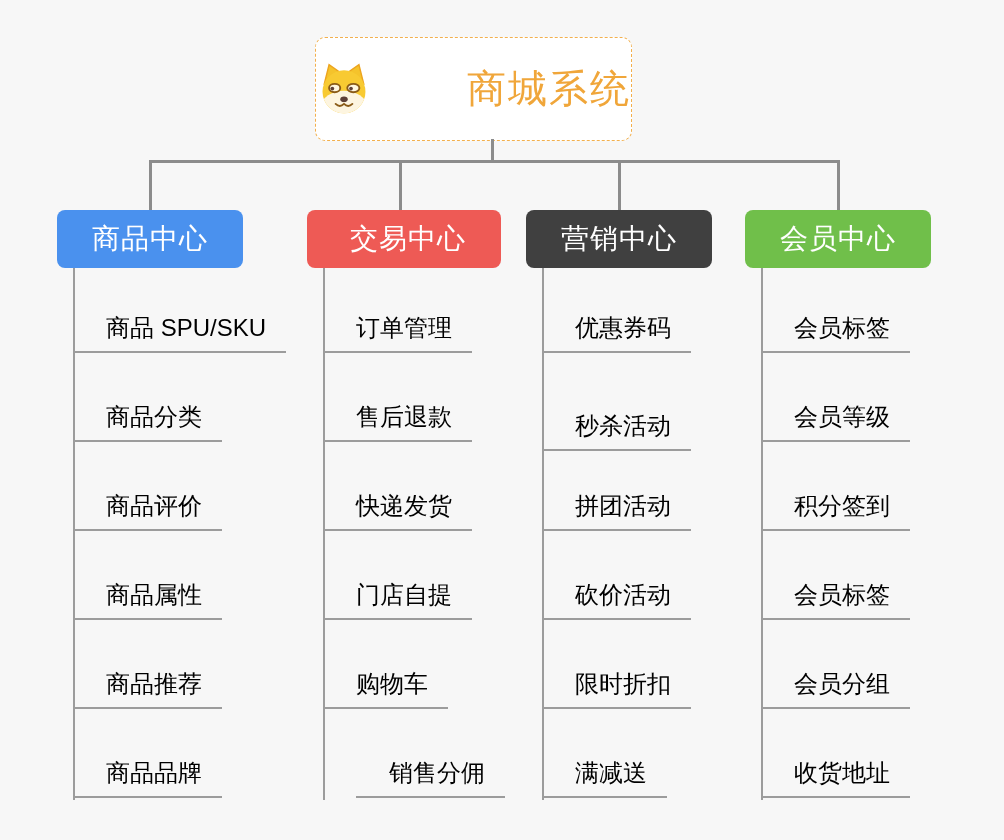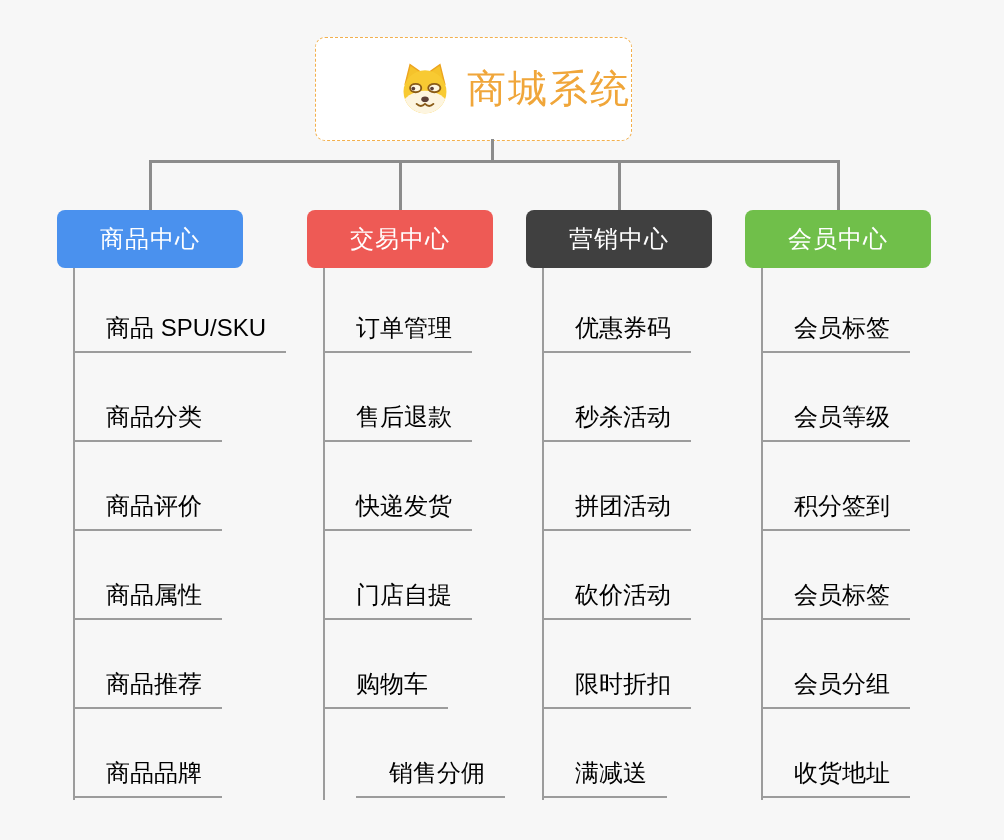--- a/index.html
+++ b/index.html
@@ -13,21 +13,21 @@
     background:#f7f7f7;
     overflow:hidden;
   }
   
   .root{
     position:absolute;
     left:315px;top:37px;width:317px;height:104px;
     background:#ffffff;
     border:1px dashed #f3b04d;
     border-radius:10px;
-    display:flex;align-items:center;justify-content:flex-end;
+    display:flex;align-items:center;justify-content:space-between;
     gap:14px;
     box-sizing:border-box;
     cursor:pointer;
   }
   .root-label{
     font-size:39px;
     letter-spacing:2px;
     color:#f0a63a;
   }
   .doge{width:56px;height:56px;display:inline-flex;}
@@ -36,21 +36,21 @@
   .root-stem{left:491px;top:139px;width:3px;height:24px;}
   .bus{left:149px;top:160px;width:691px;height:3px;}
   .drop{top:160px;width:3px;height:52px;}
   
   .branch{
     position:absolute;
     top:210px;height:58px;width:186px;
     border-radius:8px;
     display:flex;align-items:center;justify-content:center;
     color:#ffffff;
-    font-size:24px;
+    font-size:28px;
     letter-spacing:1px;
     cursor:pointer;
   }
   
   .spine{
     position:absolute;
     top:268px;height:532px;width:2px;
     background:#9c9c9c;
   }
   .leaf{
@@ -110,33 +110,33 @@
       <div class="conn drop" style="left: 148.5px;"></div>
       <div class="branch" style="left: 57px; background: rgb(74, 145, 238);">商品中心</div>
       <div class="spine" style="left: 73px;"></div>
       <div class="leaf" style="left: 73px; top: 312px;">商品 SPU/SKU</div>
       <div class="leaf" style="left: 73px; top: 401px;">商品分类</div>
       <div class="leaf" style="left: 73px; top: 490px;">商品评价</div>
       <div class="leaf" style="left: 73px; top: 579px;">商品属性</div>
       <div class="leaf" style="left: 73px; top: 668px;">商品推荐</div>
       <div class="leaf" style="left: 73px; top: 757px;">商品品牌</div>
       <div class="conn drop" style="left: 398.5px;"></div>
-      <div class="branch" style="left: 307px; background: rgb(238, 90, 85);">交易中心</div>
+      <div class="branch" style="left: 307px; background: rgb(238, 90, 85); padding-left: 8px;">交易中心</div>
       <div class="spine" style="left: 323px;"></div>
       <div class="leaf" style="left: 323px; top: 312px;">订单管理</div>
       <div class="leaf" style="left: 323px; top: 401px;">售后退款</div>
       <div class="leaf" style="left: 323px; top: 490px;">快递发货</div>
       <div class="leaf" style="left: 323px; top: 579px;">门店自提</div>
       <div class="leaf" style="left: 323px; top: 668px; text-align: right;">购物车</div>
       <div class="leaf" style="left: 323px; top: 757px; margin-left: 33px;">销售分佣</div>
       <div class="conn drop" style="left: 617.5px;"></div>
       <div class="branch" style="left: 526px; background: #404040;">营销中心</div>
       <div class="spine" style="left: 542px;"></div>
       <div class="leaf" style="left: 542px; top: 312px;">优惠券码</div>
-      <div class="leaf" style="left: 542px; top: 401px;">秒杀活动</div>
+      <div class="leaf" style="left: 542px; top: 410px;">秒杀活动</div>
       <div class="leaf" style="left: 542px; top: 490px;">拼团活动</div>
       <div class="leaf" style="left: 542px; top: 579px;">砍价活动</div>
       <div class="leaf" style="left: 542px; top: 668px;">限时折扣</div>
       <div class="leaf" style="left: 542px; top: 757px;">满减送</div>
       <div class="conn drop" style="left: 836.5px;"></div>
       <div class="branch" style="left: 745px; background: rgb(112, 191, 74);">会员中心</div>
       <div class="spine" style="left: 761px;"></div>
       <div class="leaf" style="left: 761px; top: 312px;">会员标签</div>
       <div class="leaf" style="left: 761px; top: 401px;">会员等级</div>
       <div class="leaf" style="left: 761px; top: 490px;">积分签到</div>

